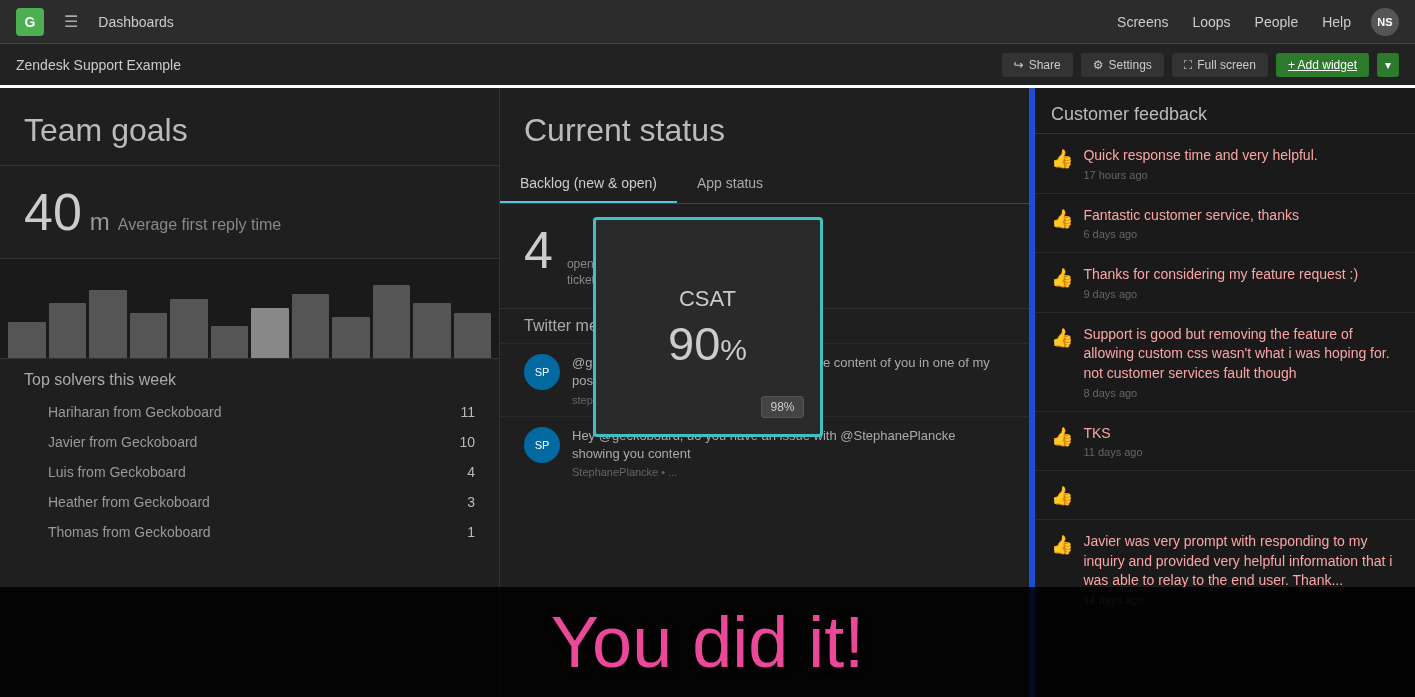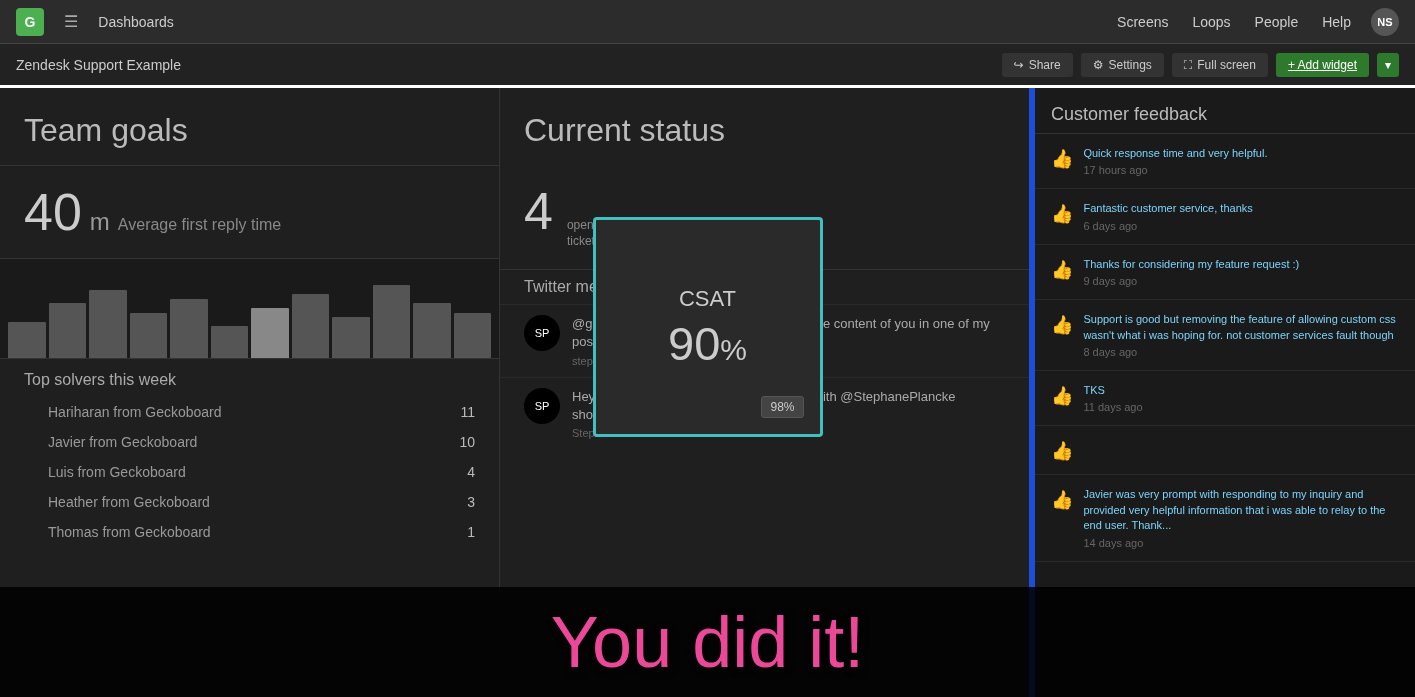--- a/index.html
+++ b/index.html
@@ -257,21 +257,21 @@
     .tweet-row {
       display: flex;
       gap: 12px;
       padding: 10px 24px;
       border-top: 1px solid #2a2a2a;
     }
     .tweet-avatar {
       width: 36px;
       height: 36px;
       border-radius: 50%;
-      background: #000000;
+      background: #0369a1;
       flex-shrink: 0;
       display: flex;
       align-items: center;
       justify-content: center;
       font-size: 11px;
       color: #fff;
     }
     .tweet-content { flex: 1; }
     .tweet-text { font-size: 13px; color: #aaa; line-height: 1.4; }
     .tweet-meta { font-size: 11px; color: #666; margin-top: 3px; }
@@ -295,22 +295,22 @@
       padding: 12px 16px;
       border-bottom: 1px solid #2a2a2a;
     }
     .thumb-icon {
       color: #5bc0de;
       font-size: 18px;
       flex-shrink: 0;
       margin-top: 2px;
     }
     .feedback-text {
-      font-size: 11px;
-      color: #7dd3fc;
+      font-size: 14px;
+      color: #fca5a5;
       line-height: 1.4;
     }
     .feedback-time {
       font-size: 11px;
       color: #666;
       margin-top: 3px;
     }
 
     
     .csat-overlay {
@@ -462,20 +462,24 @@
     <div class="solver-row">
       <span>Thomas from Geckoboard</span>
       <span class="solver-count">1</span>
     </div>
   </div>
 
   <div class="center-panel">
     <div class="current-status-header">
       <h2 class="current-status-title">Current status</h2>
     </div>
+    <div class="tab-bar">
+      <div class="tab-item active">Backlog (new &amp; open)</div>
+      <div class="tab-item">App status</div>
+    </div>
     <div class="status-metric">
       <span class="status-big">4</span>
       <div>
         <div class="status-label-small">open</div>
         <div class="status-label-small">tickets</div>
       </div>
     </div>
     <div class="twitter-section-title">Twitter me</div>
     <div class="tweet-row">
       <div class="tweet-avatar">SP</div>

